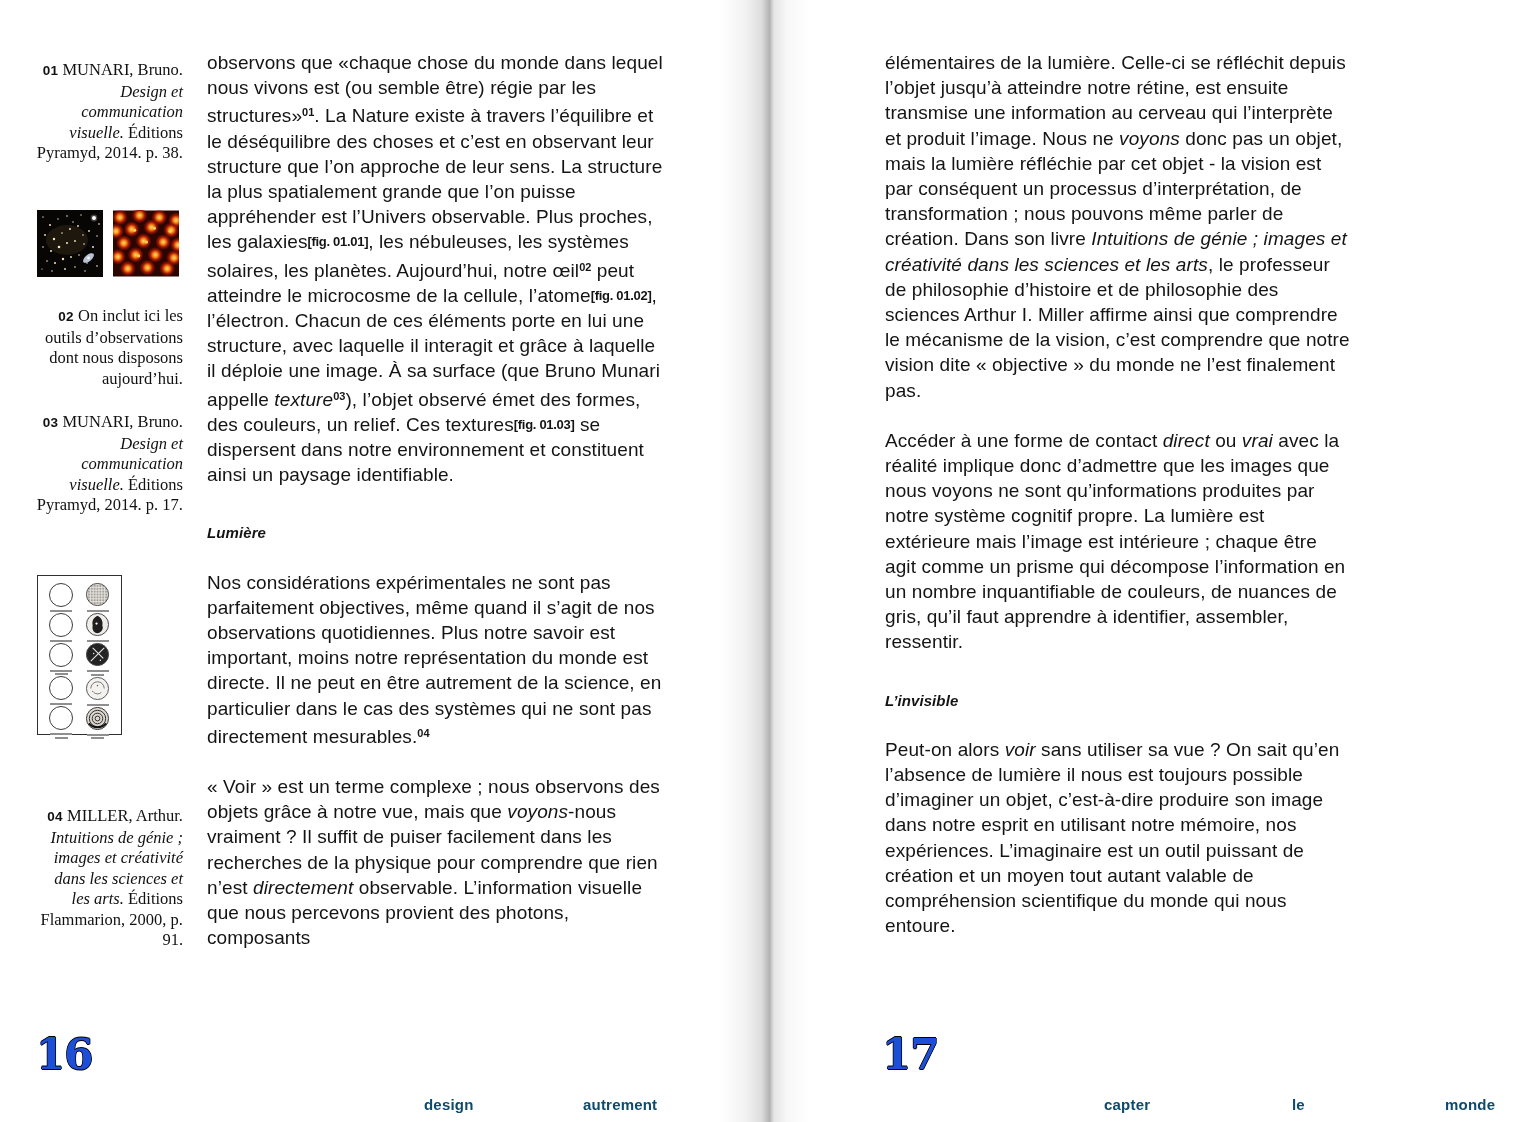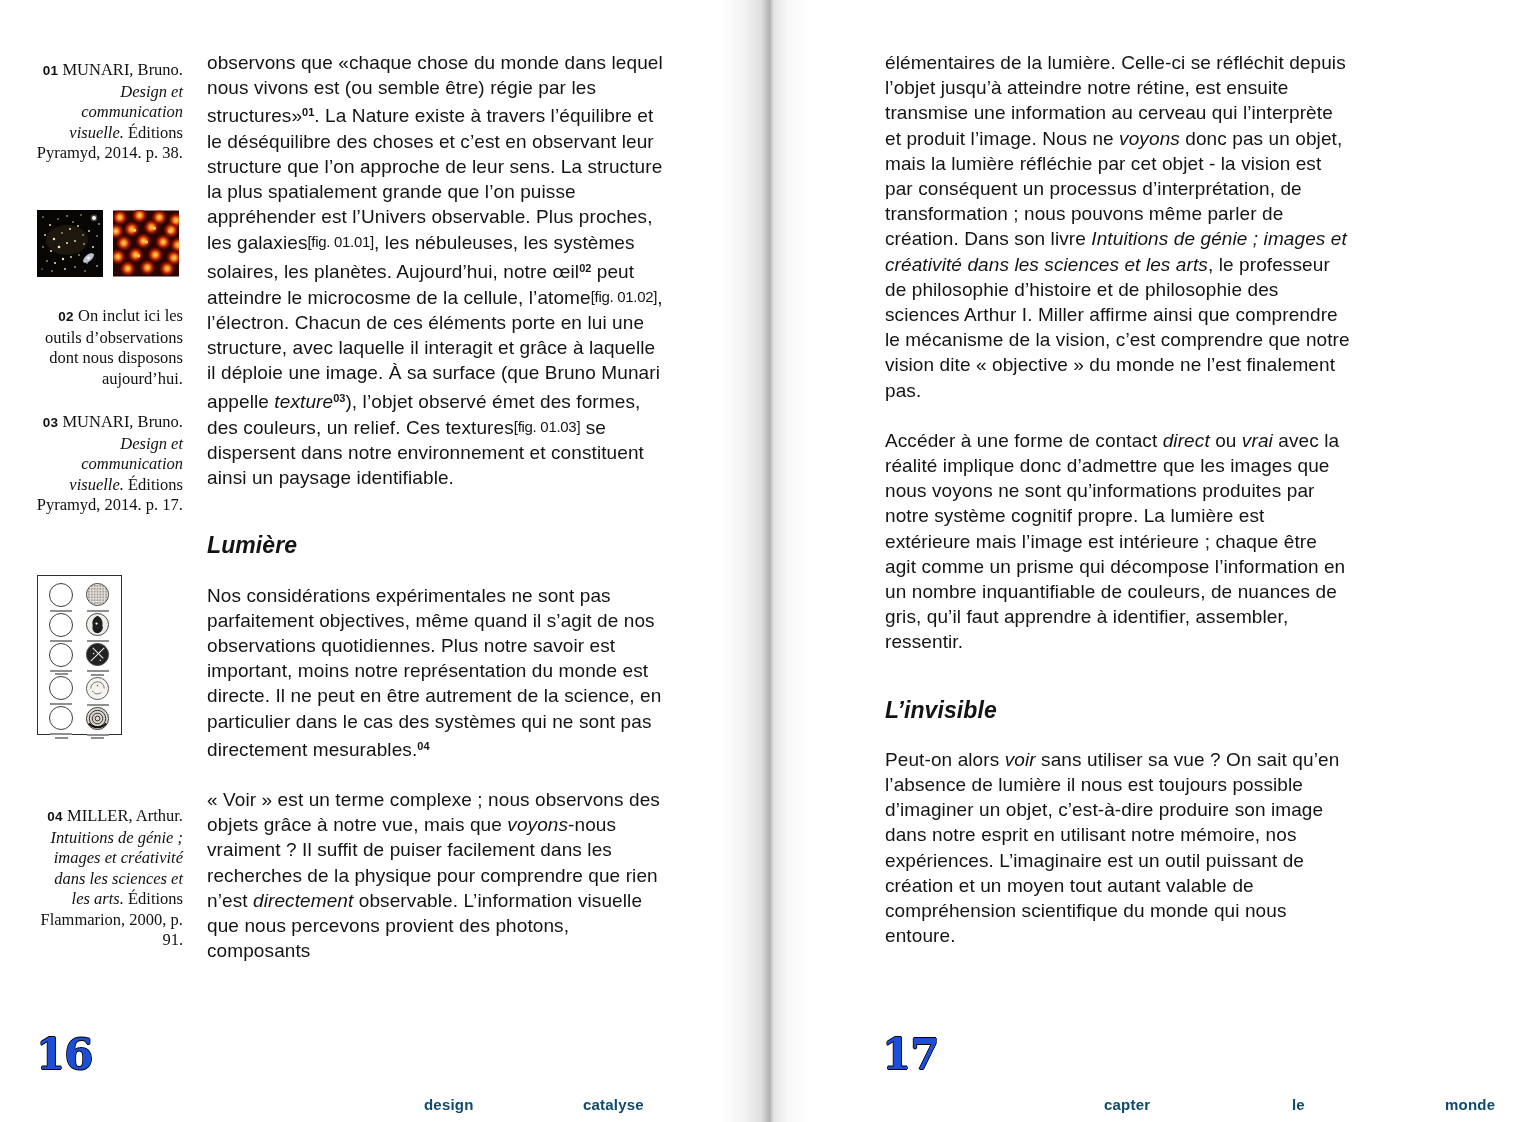--- a/index.html
+++ b/index.html
@@ -45,24 +45,24 @@
   .tc{width:25px;height:25px;}
   .tc svg{display:block;width:100%;height:100%;}
   .lb{width:22px;height:2px;background:#8f8f8f;margin-top:3px;}
   .lb2{width:13px;height:2px;background:#8f8f8f;margin-top:1.5px;}
 
   
   .main-col{position:absolute;top:50px;font-size:19px;line-height:25.2px;letter-spacing:0.1px;}
   .left-col{left:207px;width:462px;}
   .right-col{left:885px;width:468px;}
   .main-col p{margin:0 0 25px 0;}
-  .sec{font-size:23px;font-weight:bold;font-style:italic;margin:43px 0 24px 0;}
+  .sec{font-size:15px;font-weight:bold;font-style:italic;margin:33px 0 24px 0;}
   .run-i{font-style:italic;}
   .run-sup{font-weight:bold;font-size:11px;vertical-align:6px;letter-spacing:0;}
-  .run-fig{font-weight:normal;font-size:15px;vertical-align:2px;letter-spacing:-0.3px;}
+  .run-fig{font-weight:bold;font-size:13px;vertical-align:2px;letter-spacing:-0.3px;}
 
   
   .pagenum{
     position:absolute;top:1030px;font-family:"DejaVu Serif", serif;font-weight:bold;
     font-size:42px;letter-spacing:-1px;color:#1d4ed8;
     text-shadow:0.7px 0 0 #000, -0.7px 0 0 #000, 0 0.7px 0 #000, 0 -0.7px 0 #000;
   }
   .fw{position:absolute;top:1096px;font-weight:bold;font-size:15px;letter-spacing:0.2px;color:#0c4a6e;}
 </style>
 </head>
@@ -263,21 +263,21 @@
 
     <div class="main-col left-col">
       <p><span>observons que «chaque chose du monde dans lequel nous vivons est (ou semble être) régie par les structures»</span><span class="run-sup">01</span><span>. La Nature existe à travers l’équilibre et le déséquilibre des choses et c’est en observant leur structure que l’on approche de leur sens. La structure la plus spatialement grande que l’on puisse appréhender est l’Univers observable. Plus proches, les galaxies</span><span class="run-fig">[fig. 01.01]</span><span>, les nébuleuses, les systèmes solaires, les planètes. Aujourd’hui, notre œil</span><span class="run-sup">02</span><span> peut atteindre le microcosme de la cellule, l’atome</span><span class="run-fig">[fig. 01.02]</span><span>, l’électron. Chacun de ces éléments porte en lui une structure, avec laquelle il interagit et grâce à laquelle il déploie une image. À sa surface (que Bruno Munari appelle </span><span class="run-i">texture</span><span class="run-sup">03</span><span>), l’objet observé émet des formes, des couleurs, un relief. Ces textures</span><span class="run-fig">[fig. 01.03]</span><span> se dispersent dans notre environnement et constituent ainsi un paysage identifiable.</span></p>
       <h3 class="sec"><span>Lumière</span></h3>
       <p><span>Nos considérations expérimentales ne sont pas parfaitement objectives, même quand il s’agit de nos observations quotidiennes. Plus notre savoir est important, moins notre représentation du monde est directe. Il ne peut en être autrement de la science, en particulier dans le cas des systèmes qui ne sont pas directement mesurables.</span><span class="run-sup">04</span></p>
       <p><span>«&nbsp;Voir&nbsp;» est un terme complexe&nbsp;; nous observons des objets grâce à notre vue, mais que </span><span class="run-i">voyons</span><span>-nous vraiment&nbsp;? Il suffit de puiser facilement dans les recherches de la physique pour comprendre que rien n’est </span><span class="run-i">directement</span><span> observable. L’information visuelle que nous percevons provient des photons, composants</span></p>
     </div>
 
     <div class="pagenum" style="left:36px">16</div>
     <span class="fw" style="left:424px">design</span>
-    <span class="fw" style="left:583px">catalyse</span>
+    <span class="fw" style="left:583px">autrement</span>
   </section>
 
   <div class="gutter"></div>
 
   <section>
     <div class="main-col right-col">
       <p><span>élémentaires de la lumière. Celle-ci se réfléchit depuis l’objet jusqu’à atteindre notre rétine, est ensuite transmise une information au cerveau qui l’interprète et produit l’image. Nous ne </span><span class="run-i">voyons</span><span> donc pas un objet, mais la lumière réfléchie par cet objet - la vision est par conséquent un processus d’interprétation, de transformation&nbsp;; nous pouvons même parler de création. Dans son livre </span><span class="run-i">Intuitions de génie&nbsp;; images et créativité dans les sciences et les arts</span><span>, le professeur de philosophie d’histoire et de philosophie des sciences Arthur I. Miller affirme ainsi que comprendre le mécanisme de la vision, c’est comprendre que notre vision dite «&nbsp;objective&nbsp;» du monde ne l’est finalement pas.</span></p>
       <p><span>Accéder à une forme de contact </span><span class="run-i">direct</span><span> ou </span><span class="run-i">vrai</span><span> avec la réalité implique donc d’admettre que les images que nous voyons ne sont qu’informations produites par notre système cognitif propre. La lumière est extérieure mais l’image est intérieure&nbsp;; chaque être agit comme un prisme qui décompose l’information en un nombre inquantifiable de couleurs, de nuances de gris, qu’il faut apprendre à identifier, assembler, ressentir.</span></p>
       <h3 class="sec"><span>L’invisible</span></h3>
       <p><span>Peut-on alors </span><span class="run-i">voir</span><span> sans utiliser sa vue&nbsp;? On sait qu’en l’absence de lumière il nous est toujours possible d’imaginer un objet, c’est-à-dire produire son image dans notre esprit en utilisant notre mémoire, nos expériences. L’imaginaire est un outil puissant de création et un moyen tout autant valable de compréhension scientifique du monde qui nous entoure.</span></p>

